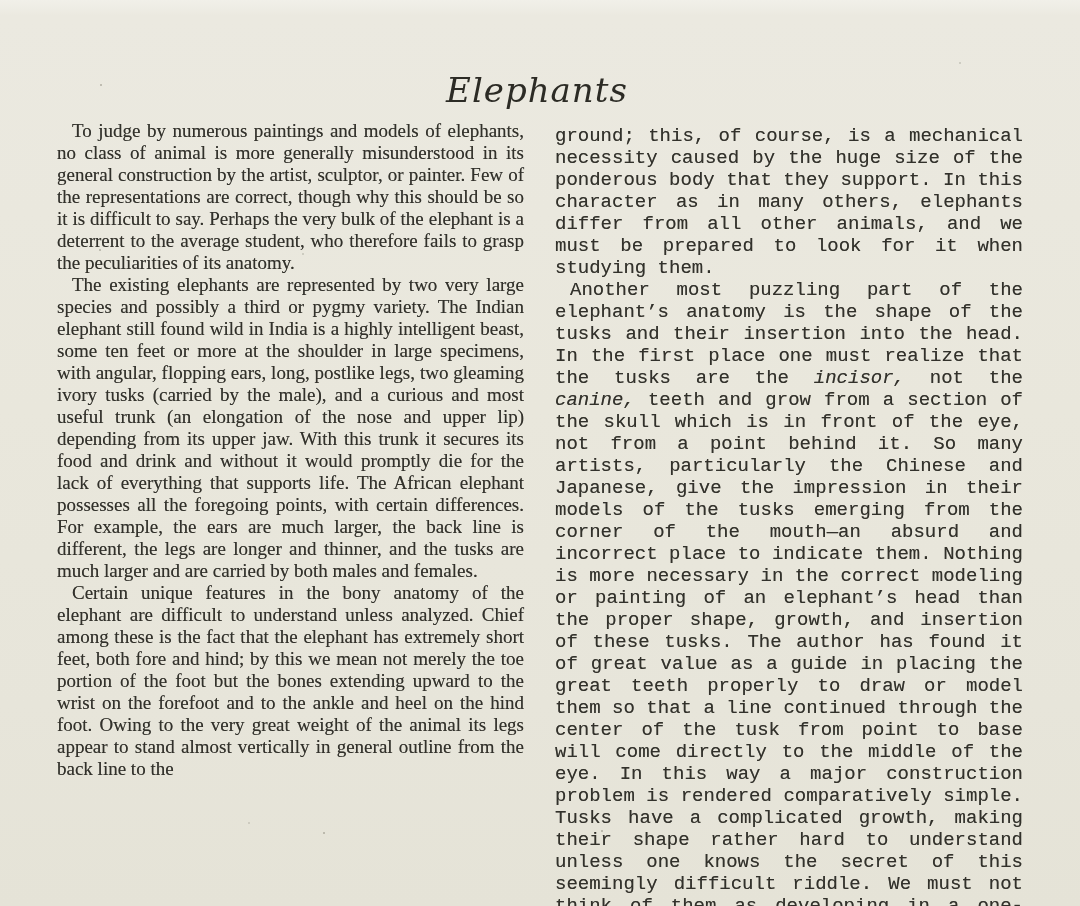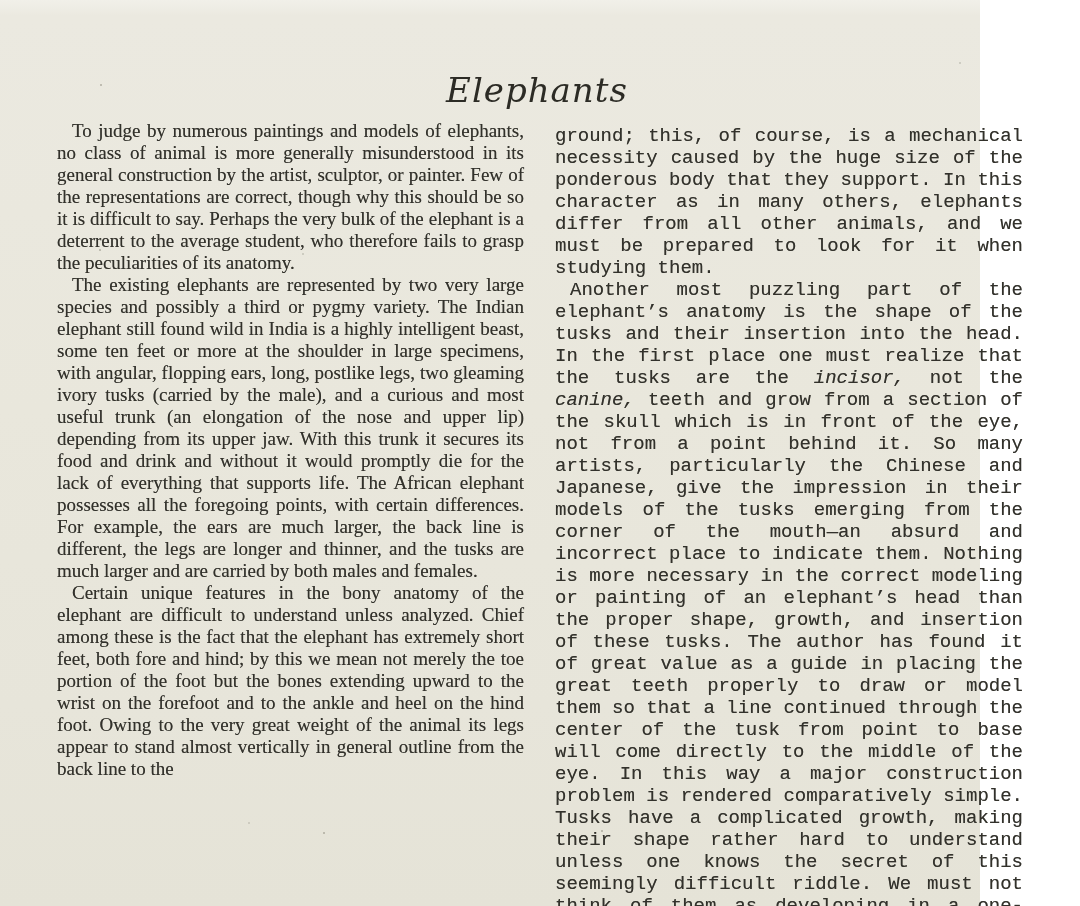--- a/index.html
+++ b/index.html
@@ -7,21 +7,21 @@
     padding: 0;
   }
   body {
     width: 1080px;
     height: 906px;
     overflow: hidden;
     font-family: "Liberation Serif", serif;
   }
   .page {
     position: relative;
-    width: 980px;
+    width: 1080px;
     height: 906px;
     background: linear-gradient(180deg, #f1f0e9 0px, #ebe9e0 16px, #e9e7dc 45%, #e7e5da 78%, #e5e3d7 100%);
     color: #32312b;
   }
   .page-title {
     position: absolute;
     top: 70px;
     left: 0;
     width: 1074px; 
     margin: 0;

